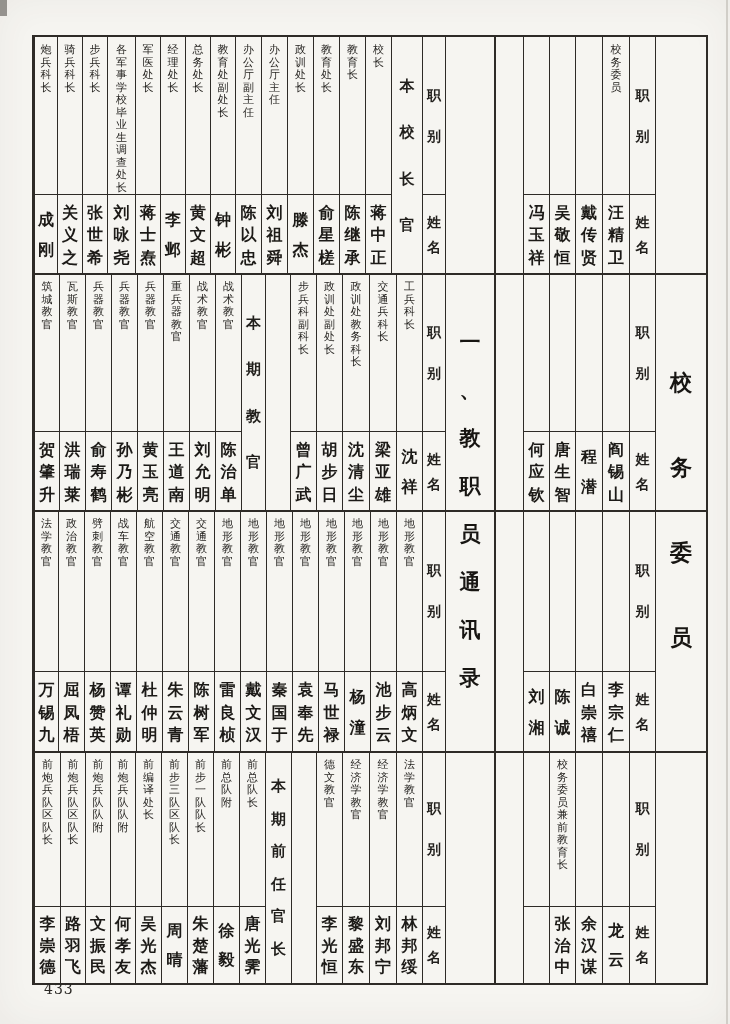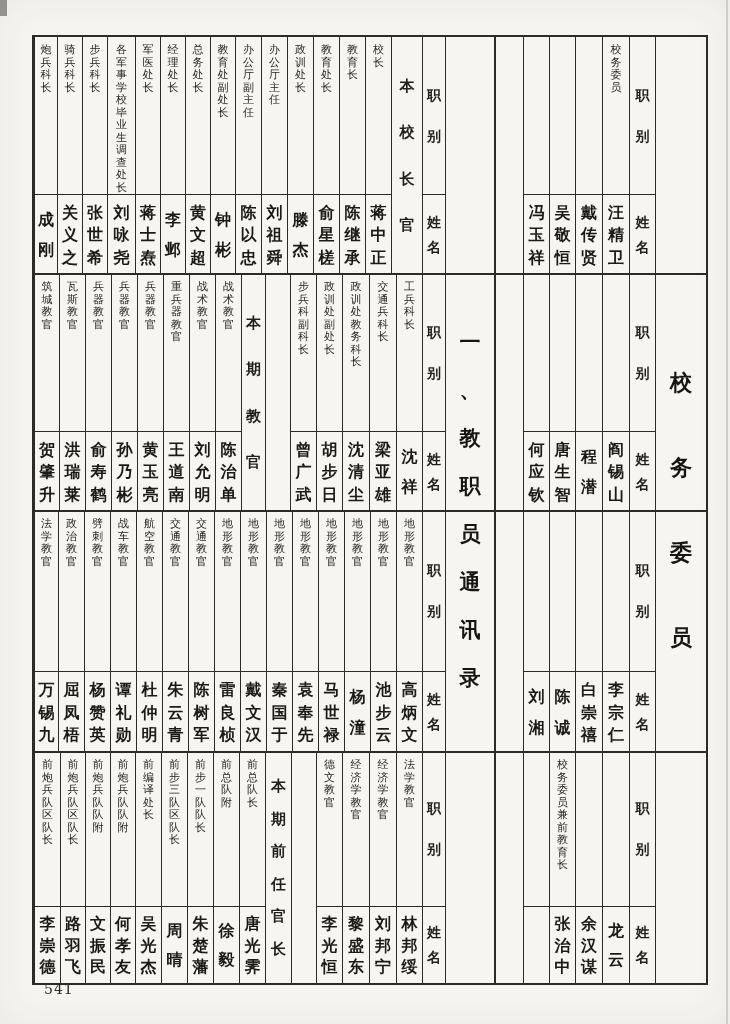--- a/index.html
+++ b/index.html
@@ -1236,14 +1236,14 @@
             <div></div>
           </div>
           <div class="name-cell" style="height: 76px;"></div>
         </div>
         <div class="col" style="left: 461px; top: 715px; width: 28px; height: 231px;">
           <div class="full-cell"></div>
         </div>
       </div>
   </div>
 
-  <div class="page-number">541</div>
+  <div class="page-number">433</div>
 </div>
 
 </body></html>

